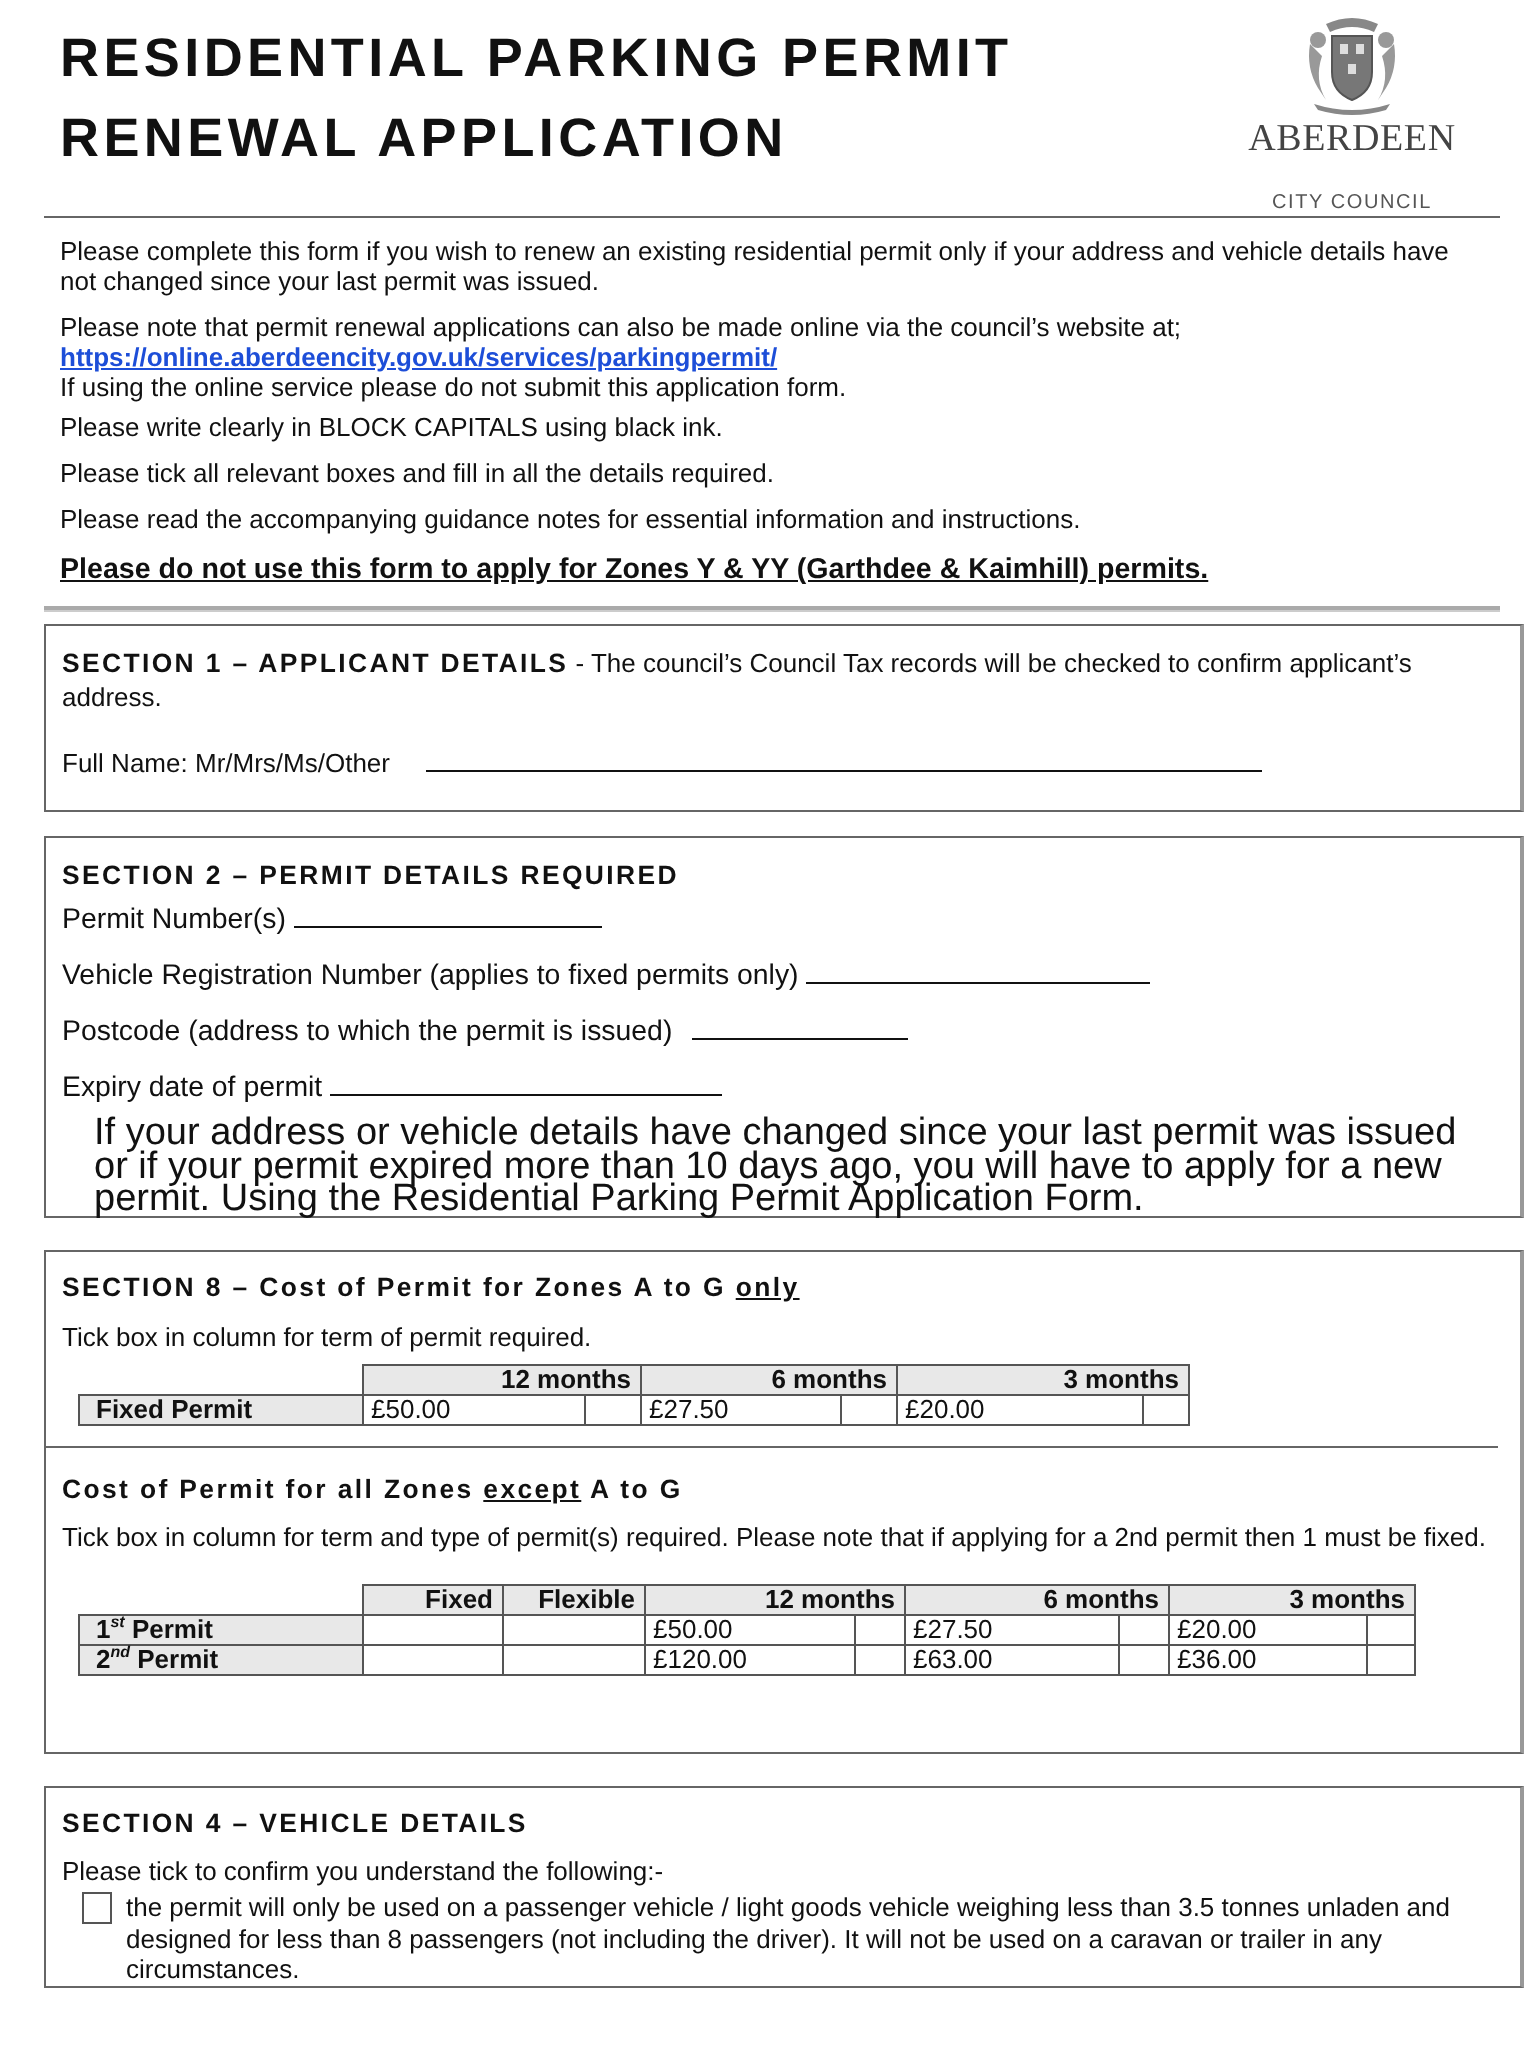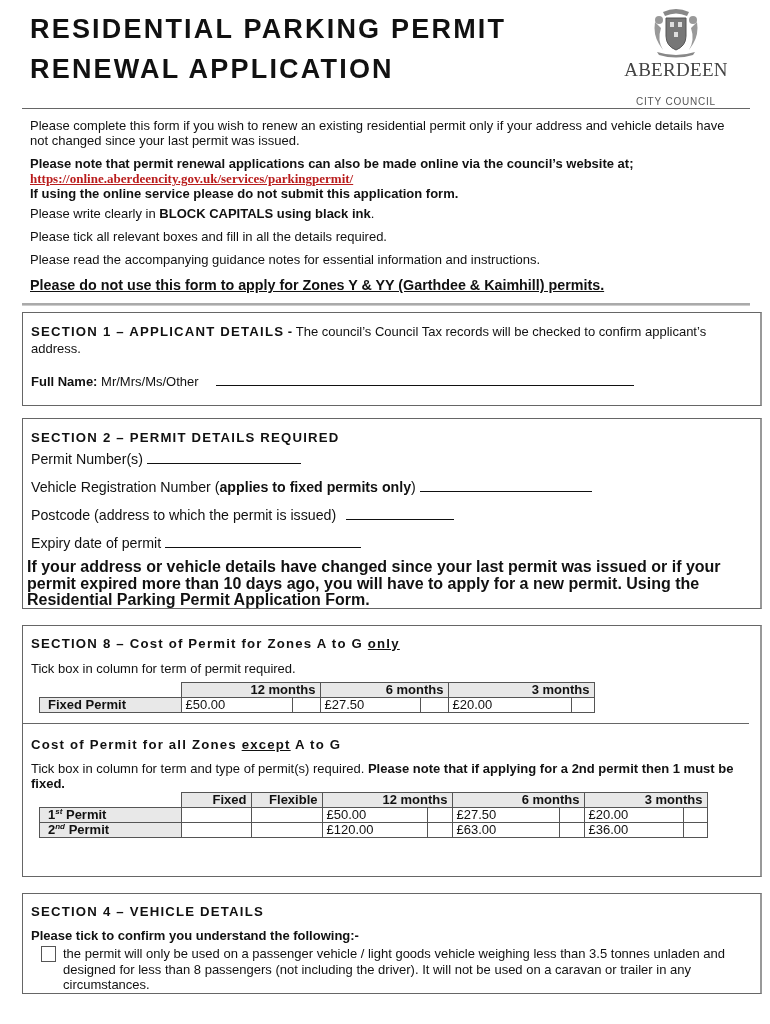--- a/index.html
+++ b/index.html
@@ -6,22 +6,22 @@
   body { width:770px; height:1024px; position:relative; overflow:hidden;
          font-family:"Liberation Sans", sans-serif; color:#111; font-size:13px; }
   .abs { position:absolute; }
   .title { left:30px; font-weight:bold; font-size:27px; letter-spacing:2.2px; color:#111; }
   .logo { left:620px; top:6px; width:112px; height:90px; text-align:center; }
   .logo .crest { width:54px; height:52px; margin:0 auto; display:block; }
   .logo .name { font-family:"Liberation Serif", serif; font-size:19px; letter-spacing:0.3px; color:#444; line-height:20px; margin-top:2px;}
   .logo .sub { font-size:10px; letter-spacing:0.8px; color:#555; line-height:12px;margin-top:16px; }
   .hr-top { left:22px; top:108px; width:728px; height:1px; background:#666; }
   .p { left:30px; width:710px; line-height:15px; font-size:13px; }
-  .b { font-weight:bold; }
-  a.link { color:#b91c1c; text-decoration:underline; font-weight:bold;font-family:Liberation Serif, serif; }
+  .b { font-weight:normal; }
+  a.link { color:#1d4ed8; text-decoration:underline; font-weight:bold; }
   .warn { font-size:14.3px; font-weight:bold; }
   .divider { left:22px; top:303px; width:728px; height:3px; border-top:2px solid #aaa; border-bottom:1px solid #ccc; box-sizing:border-box; }
   .box { left:22px; width:740px; border:1px solid #666; border-right:2px solid #999; box-sizing:border-box; }
   .sechead { font-weight:bold; letter-spacing:1.2px; font-size:13.2px; }
   .uline { display:inline-block; border-bottom:1px solid #111; height:12px; vertical-align:baseline; }
   .field { font-size:14.2px; line-height:16px; }
   table.grid { border-collapse:collapse; position:absolute; font-size:13px; }
   table.grid td { border:1px solid #555; padding:0 4px; height:14px; line-height:14px; }
   td.hd { background:#e8e8e8; font-weight:bold; text-align:right; }
   td.rowhd { background:#e8e8e8; font-weight:bold; padding-left:8px !important; }
@@ -93,21 +93,21 @@
     <span class="uline" style="width:172px;"></span>
   </div>
   <div class="abs field" style="left:8px; top:88px;">
     <span>Postcode (address to which the permit is issued)</span>
     <span class="uline" style="width:108px; margin-left:6px;"></span>
   </div>
   <div class="abs field" style="left:8px; top:116px;text-align:center;">
     <span>Expiry date of permit</span>
     <span class="uline" style="width:196px;"></span>
   </div>
-  <div class="abs b" style="left:4px; top:140px; width:700px; font-size:16px; line-height:16.5px;">If your address or vehicle details have changed since your last permit was issued or if your permit expired more than 10 days ago, you will have to apply for a new permit. Using the Residential Parking Permit Application Form.</div>
+  <div class="abs b" style="left:24px; top:140px; width:700px; font-size:19px; line-height:16.5px;">If your address or vehicle details have changed since your last permit was issued or if your permit expired more than 10 days ago, you will have to apply for a new permit. Using the Residential Parking Permit Application Form.</div>
 </div>
 
 <div class="abs box" style="top:625px; height:252px;">
   <div class="abs sechead" style="left:8px; top:10px;">
     <span>SECTION 8 – Cost of Permit for Zones A to G </span><u>only</u>
   </div>
   <div class="abs" style="left:8px; top:35px;">Tick box in column for term of permit required.</div>
 
   <table class="grid" style="left:16px; top:56px;">
     <tbody>

